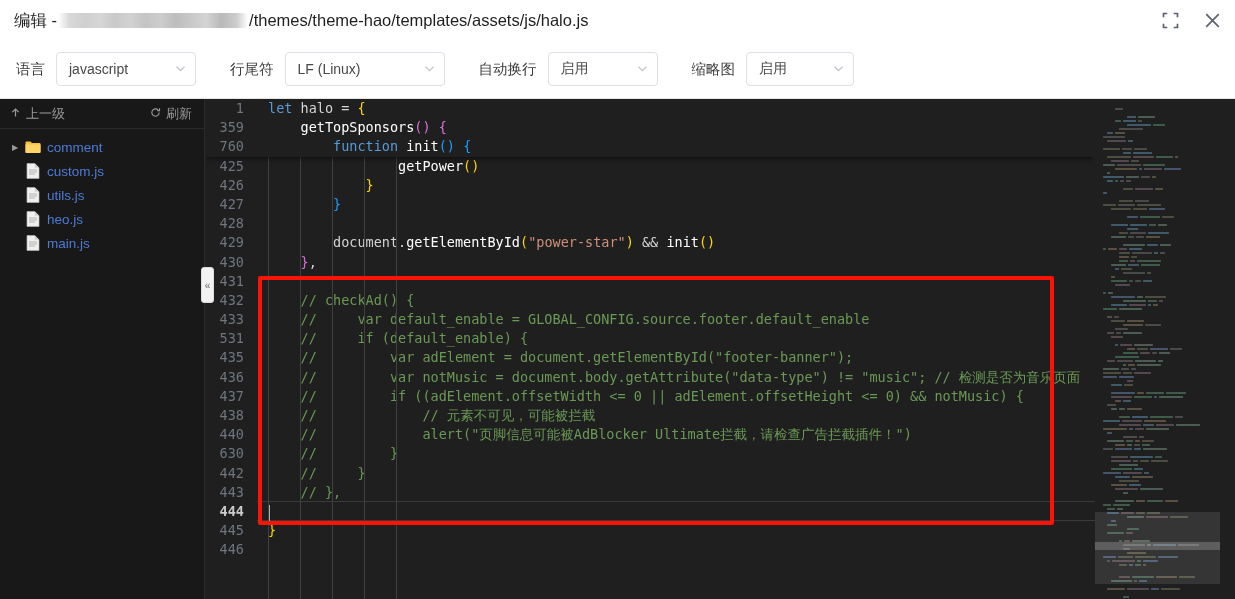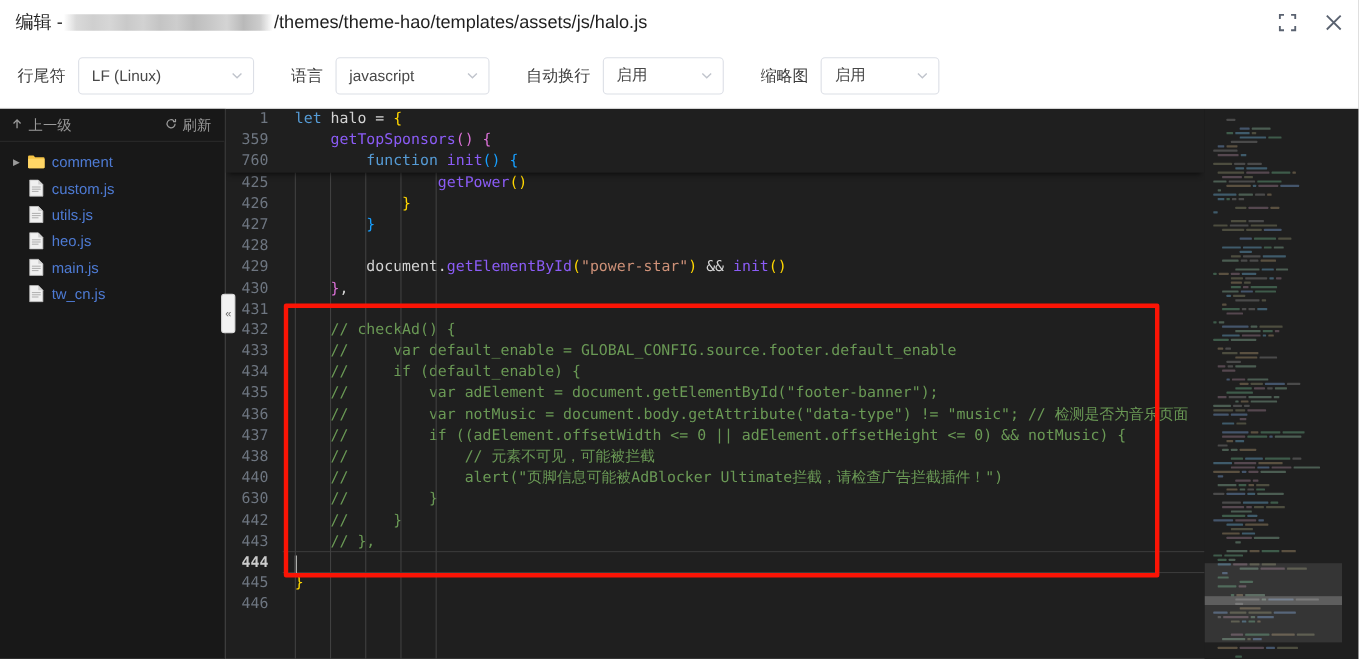--- a/index.html
+++ b/index.html
@@ -269,21 +269,21 @@
   }
   .guide {
     position: absolute;
     top: 0; bottom: 0;
     width: 1px;
     background: #404040;
   }
 
   
   .k  { color: #569cd6; }  
-  .fn { color: #8b5cf6; }  
+  .fn { color: #ffffff; }  
   .st { color: #ce9178; }  
   .op { color: #d4d4d4; }
   .br1{ color: #ffd700; }
   .br2{ color: #da70d6; }
   .br3{ color: #179fff; }
   .cm { color: #6a9955; }
   .pl { color: #d4d4d4; }
 
   .cursor {
     display: inline-block;
@@ -366,35 +366,35 @@
           <path d="M2.2 2.2 L14.8 14.8 M14.8 2.2 L2.2 14.8"></path>
         </svg>
       </div>
     </div>
   </div>
 
   <div class="toolbar">
 
 
     <div class="field">
-      <span class="field-label">行尾符</span>
-      <div class="select sel-eol">
-        <span>LF (Linux)</span>
+      <span class="field-label">语言</span>
+      <div class="select sel-lang">
+        <span>javascript</span>
         <span class="caret">
           <svg width="11" height="11" viewBox="0 0 11 11" fill="none" stroke="currentColor" stroke-width="1.3">
               <path d="M1.5 3.8 L5.5 7.6 L9.5 3.8"></path>
             </svg>
         </span>
       </div>
     </div>
 
     <div class="field">
-      <span class="field-label">语言</span>
-      <div class="select sel-lang">
-        <span>javascript</span>
+      <span class="field-label">行尾符</span>
+      <div class="select sel-eol">
+        <span>LF (Linux)</span>
         <span class="caret">
           <svg width="11" height="11" viewBox="0 0 11 11" fill="none" stroke="currentColor" stroke-width="1.3">
               <path d="M1.5 3.8 L5.5 7.6 L9.5 3.8"></path>
             </svg>
         </span>
       </div>
     </div>
 
     <div class="field">
       <span class="field-label">自动换行</span>
@@ -498,31 +498,20 @@
           <span class="ico">
             <svg width="14" height="16" viewBox="0 0 14 16">
               <path d="M1 0.6h7.8L13 4.8V15.4H1z" fill="#f0f0f0" stroke="#b9b9b9" stroke-width="0.7"></path>
               <path d="M8.8 0.6 L13 4.8 H8.8z" fill="#d0d0d0"></path>
               <path d="M3 7h8M3 9h8M3 11h6" stroke="#9a9a9a" stroke-width="0.7"></path>
             </svg>
           </span>
           <span class="nm">main.js</span>
         </div>
 
-        <div class="sb-row">
-          <span class="twisty"></span>
-          <span class="ico">
-            <svg width="14" height="16" viewBox="0 0 14 16">
-              <path d="M1 0.6h7.8L13 4.8V15.4H1z" fill="#f0f0f0" stroke="#b9b9b9" stroke-width="0.7"></path>
-              <path d="M8.8 0.6 L13 4.8 H8.8z" fill="#d0d0d0"></path>
-              <path d="M3 7h8M3 9h8M3 11h6" stroke="#9a9a9a" stroke-width="0.7"></path>
-            </svg>
-          </span>
-          <span class="nm">tw_cn.js</span>
-        </div>
 
       </div>
 
       <div class="collapse-handle">
         <span>«</span>
       </div>
     </div>
 
     <div class="editor">
 
@@ -538,21 +527,21 @@
         <div class="scroll-lines" id="code-lines">
             <div class="line"><span class="ln">425</span><span class="lc">                <span class="fn">getPower</span><span class="br1">()</span></span></div>
             <div class="line"><span class="ln">426</span><span class="lc">            <span class="br1">}</span></span></div>
             <div class="line"><span class="ln">427</span><span class="lc">        <span class="br3">}</span></span></div>
             <div class="line"><span class="ln">428</span><span class="lc"></span></div>
             <div class="line"><span class="ln">429</span><span class="lc">        <span class="pl">document</span>.<span class="fn">getElementById</span><span class="br1">(</span><span class="st">"power-star"</span><span class="br1">)</span> <span class="op">&amp;&amp;</span> <span class="fn">init</span><span class="br1">()</span></span></div>
             <div class="line"><span class="ln">430</span><span class="lc">    <span class="br2">}</span>,</span></div>
             <div class="line"><span class="ln">431</span><span class="lc"></span></div>
             <div class="line"><span class="ln">432</span><span class="lc">    <span class="cm">// checkAd() {</span></span></div>
             <div class="line"><span class="ln">433</span><span class="lc">    <span class="cm">//     var default_enable = GLOBAL_CONFIG.source.footer.default_enable</span></span></div>
-            <div class="line"><span class="ln">434</span><span class="lc">    <span class="cm">//     if (default_enable) {</span></span></div>
+            <div class="line"><span class="ln">531</span><span class="lc">    <span class="cm">//     if (default_enable) {</span></span></div>
             <div class="line"><span class="ln">435</span><span class="lc">    <span class="cm">//         var adElement = document.getElementById("footer-banner");</span></span></div>
             <div class="line"><span class="ln">436</span><span class="lc">    <span class="cm">//         var notMusic = document.body.getAttribute("data-type") != "music"; // 检测是否为音乐页面</span></span></div>
             <div class="line"><span class="ln">437</span><span class="lc">    <span class="cm">//         if ((adElement.offsetWidth &lt;= 0 || adElement.offsetHeight &lt;= 0) &amp;&amp; notMusic) {</span></span></div>
             <div class="line"><span class="ln">438</span><span class="lc">    <span class="cm">//             // 元素不可见，可能被拦截</span></span></div>
             <div class="line"><span class="ln">440</span><span class="lc">    <span class="cm">//             alert("页脚信息可能被AdBlocker Ultimate拦截，请检查广告拦截插件！")</span></span></div>
             <div class="line"><span class="ln">630</span><span class="lc">    <span class="cm">//         }</span></span></div>
             <div class="line"><span class="ln">442</span><span class="lc">    <span class="cm">//     }</span></span></div>
             <div class="line"><span class="ln">443</span><span class="lc">    <span class="cm">// },</span></span></div>
             <div class="line current"><span class="ln active">444</span><span class="lc"><span class="cursor"></span></span></div>
             <div class="line"><span class="ln">445</span><span class="lc"><span class="br1">}</span></span></div>

